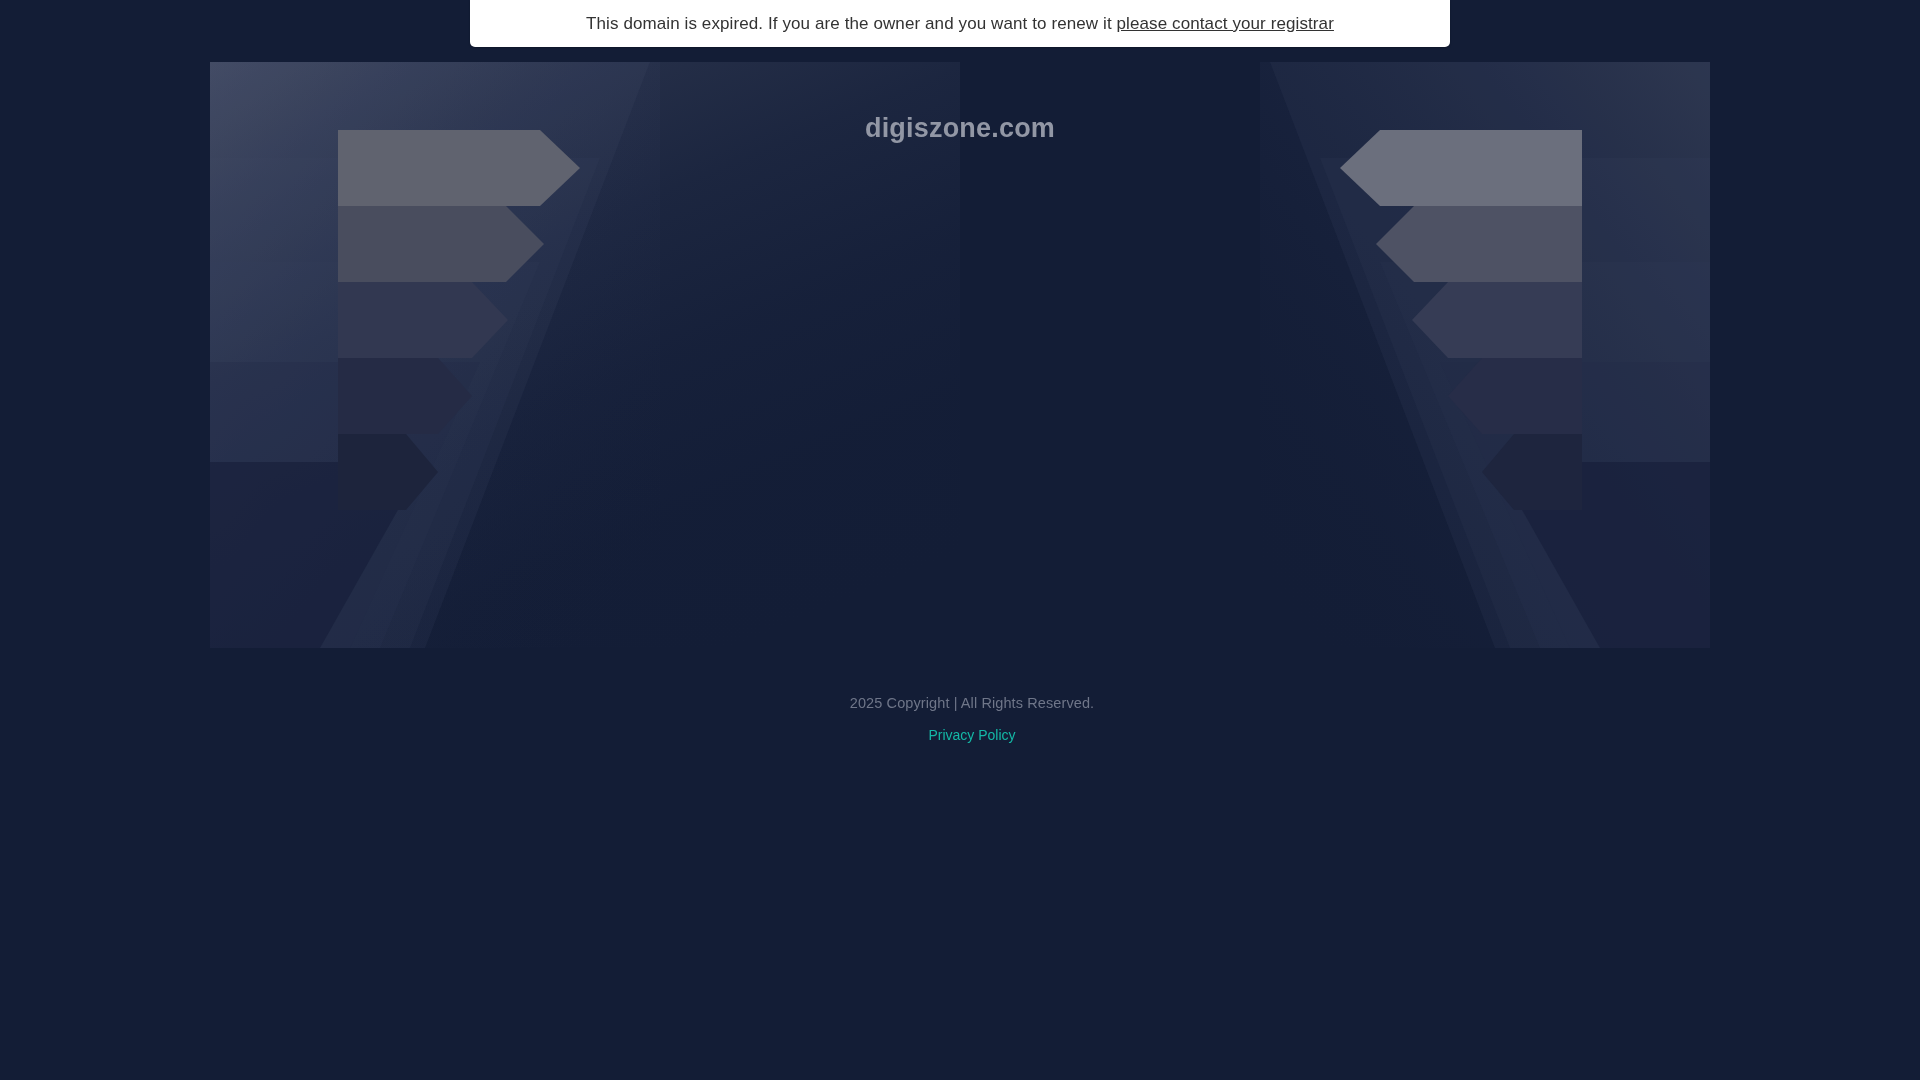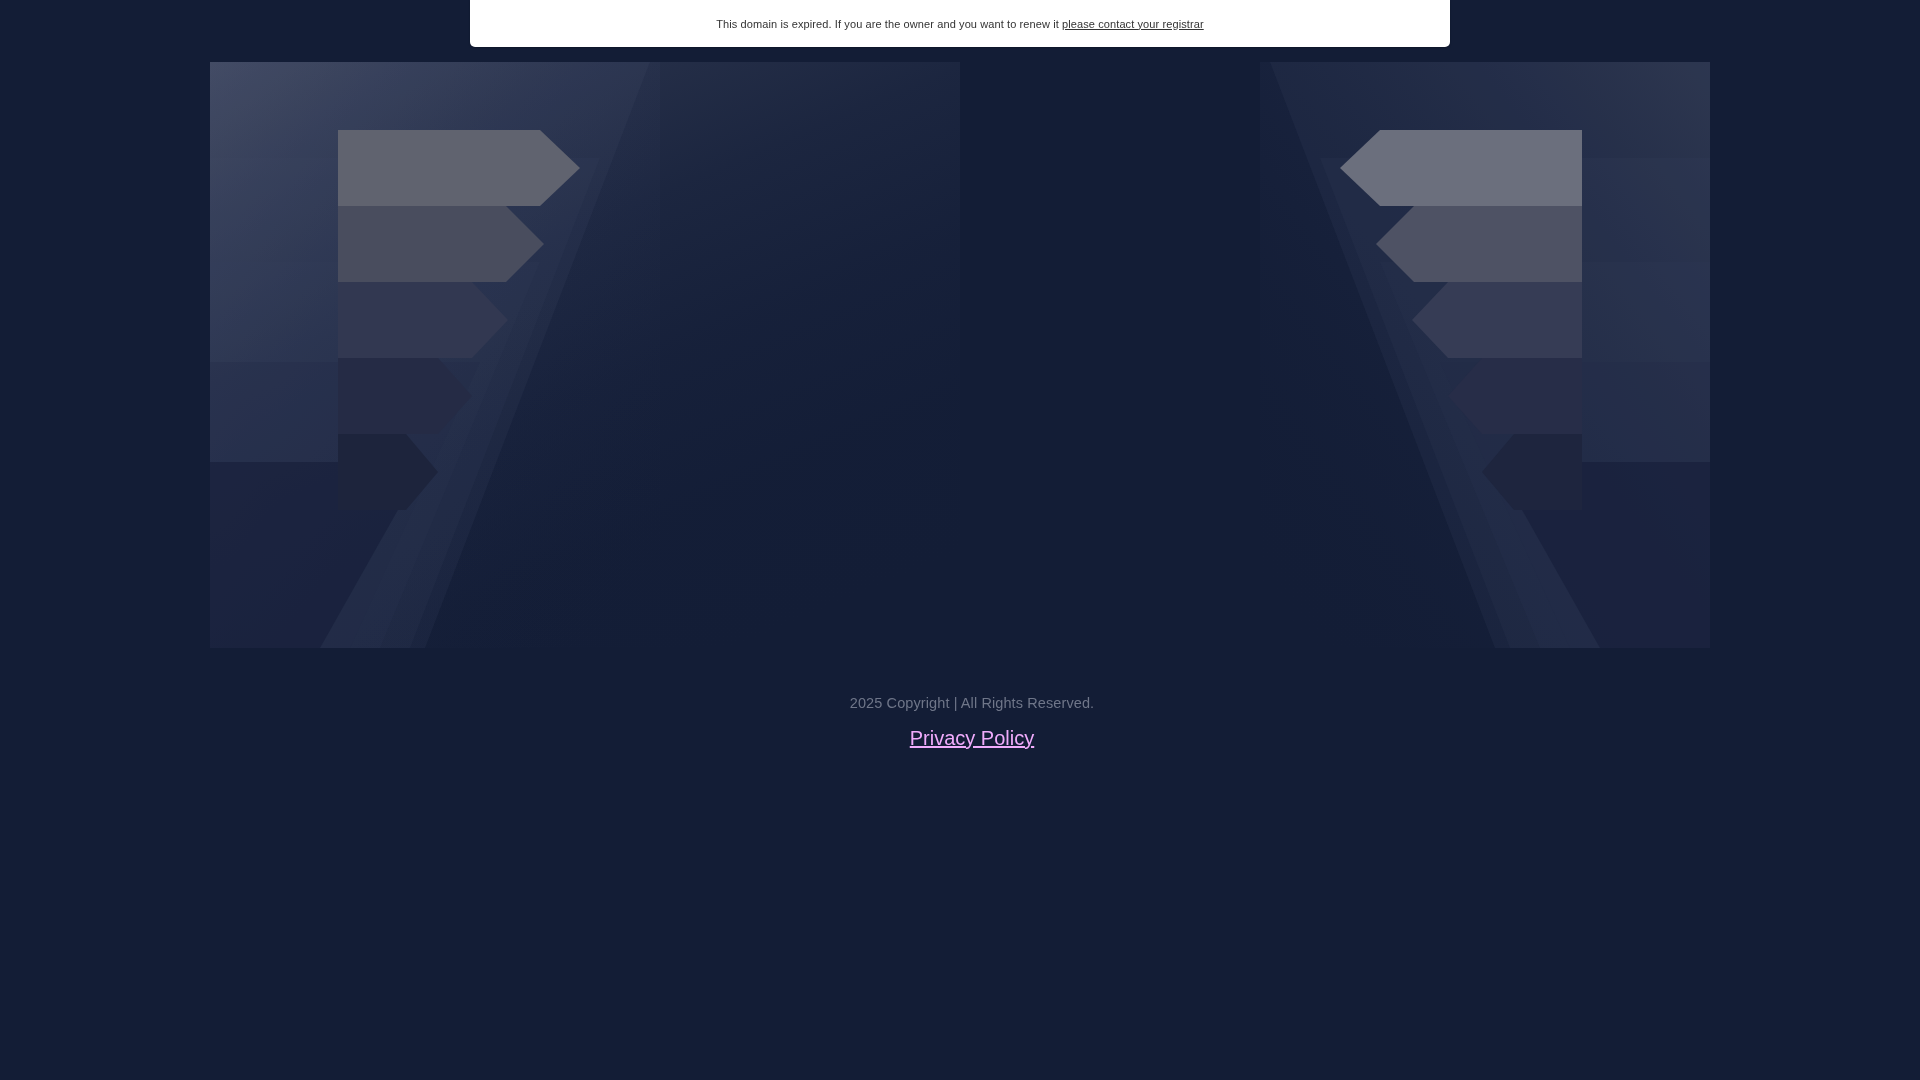--- a/index.html
+++ b/index.html
@@ -21,21 +21,21 @@
     background:#ffffff;
     border-bottom-left-radius:5px;
     border-bottom-right-radius:5px;
     display:flex;
     align-items:center;
     justify-content:center;
     z-index:40;
     box-shadow:0 1px 2px rgba(0,0,0,.25);
   }
   #notice-text{
-    font-size:11px;
+    font-size:17px;
     color:#333333;
     letter-spacing:.1px;
     white-space:nowrap;
     text-align:center;
   }
   #registrar-link{
     color:#333333;
     text-decoration:underline;
     cursor:pointer;
   }
@@ -97,23 +97,22 @@
     margin-left:24px;
   }
   #copyright{
     font-size:14.5px;
     color:#6f7689;
     letter-spacing:.1px;
   }
   #privacy-policy{
     display:inline-block;
     margin-top:16px;
-    font-size:20px;
-    color:#f0abfc;
-    text-decoration:underline;
+    font-size:14px;
+    color:#14b8a6;
     cursor:pointer;
   }
 </style>
 </head>
 <body style="background: rgb(19, 29, 54);">
 
 <div id="notice-banner">
   <div id="notice-text">
     <span>This domain is expired. If you are the owner and you want to renew it </span><a id="registrar-link">please contact your registrar</a>
   </div>
@@ -163,19 +162,20 @@
       <polygon points="750,300 480,300 610,586 750,586" fill="#232b47" opacity="0.35"></polygon>
       <polygon points="750,400 535,400 640,586 750,586" fill="#141c36" opacity="0.55"></polygon>
       <polygon points="622,68 420,68 380,106 420,144 622,144" fill="#6b6f7d"></polygon>
       <polygon points="622,144 454,144 416,182 454,220 622,220" fill="#4e5264"></polygon>
       <polygon points="622,220 488,220 452,258 488,296 622,296" fill="#363c55"></polygon>
       <polygon points="622,296 522,296 488,334 522,372 622,372" fill="#272d48"></polygon>
       <polygon points="622,372 554,372 522,410 554,448 622,448" fill="#1e253e"></polygon>
     </svg>
   </div>
 
+  <div id="domain-title">digiszone.com</div>
 
 </div>
 
 <div id="footer">
   <div id="copyright">2025 Copyright | All Rights Reserved.</div>
   <a id="privacy-policy">Privacy Policy</a>
 </div>
 
 </body></html>

